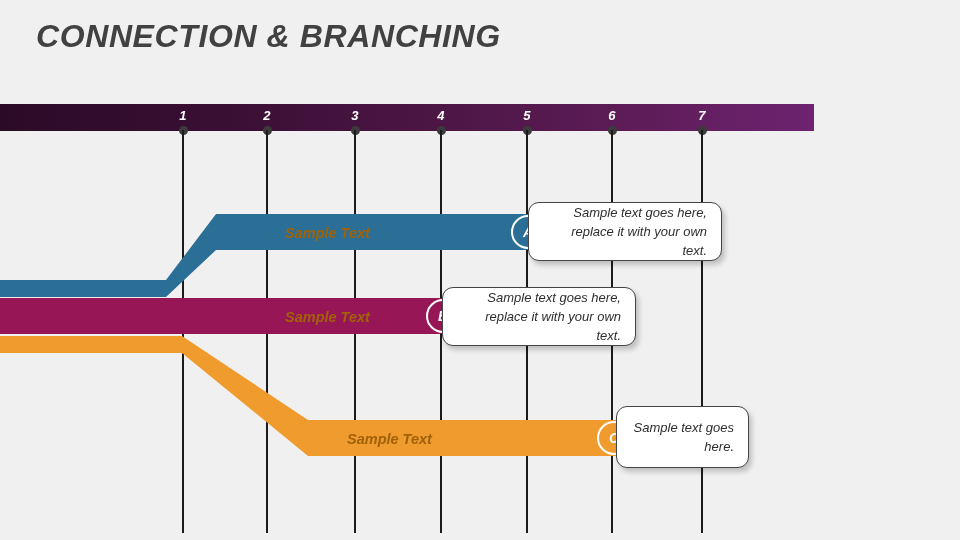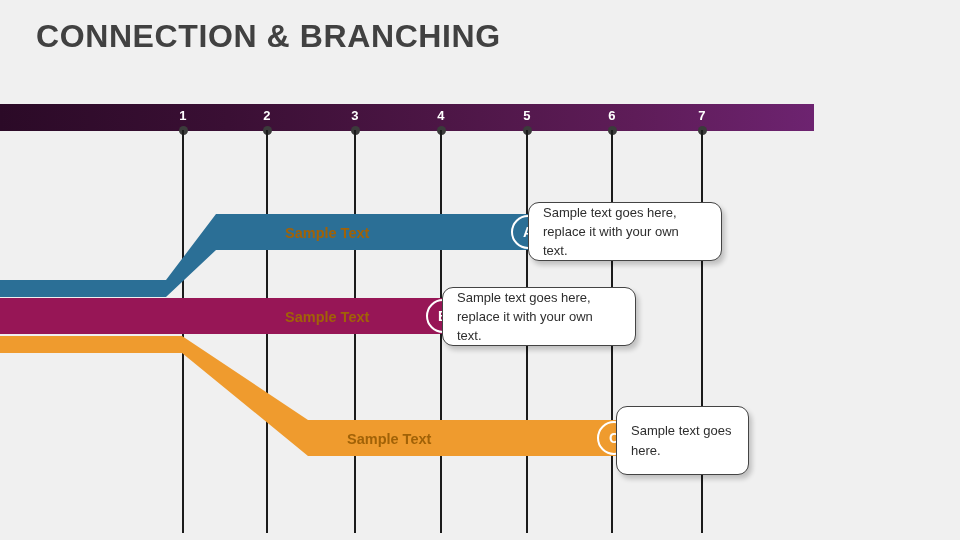--- a/index.html
+++ b/index.html
@@ -110,26 +110,27 @@
     box-sizing: border-box;
     box-shadow: 3px 4px 5px rgba(0,0,0,0.20);
     display: flex;
     align-items: center;
   }
   .callout-text {
     font-size: 13px;
     line-height: 1.48;
     color: #2e2e2e;
     padding: 0 14px;
+    text-align: right;
   }
 </style>
 </head>
 <body>
 
-<div id="slide" style="background: rgb(240, 240, 240);">
+<div id="slide" style="background: rgb(240, 240, 240); font-style: italic;">
 
   <div id="title" style="color: rgb(65, 65, 65);">CONNECTION &amp; BRANCHING</div>
 
   <div id="timeline-bar" style="background: linear-gradient(to right, rgb(43, 10, 39) 0%, rgb(58, 15, 52) 28%, rgb(77, 22, 70) 55%, rgb(94, 28, 88) 78%, rgb(109, 35, 112) 100%);"></div>
 
   <div id="ticks-layer">
       <div class="tick-label" style="left: 183px;">1</div>
       <div class="tick-dot" style="left: 183px; background: rgb(59, 59, 59);"></div>
       <div class="grid-line" style="left: 183px; background: rgb(27, 27, 27);"></div>
       <div class="tick-label" style="left: 267px;">2</div>
@@ -170,17 +171,17 @@
   <div class="marker" id="marker-c" style="left: 597px; top: 421px; background: rgb(239, 155, 46);">C</div>
 
   <div class="callout" id="callout-a" style="left:528px; top:202px; width:194px; height:59px;">
     <div class="callout-text">Sample text goes here, replace it with your own text.</div>
   </div>
 
   <div class="callout" id="callout-b" style="left:442px; top:287px; width:194px; height:59px;">
     <div class="callout-text">Sample text goes here, replace it with your own text.</div>
   </div>
 
-  <div class="callout" id="callout-c" style="left:616px; top:406px; width:133px; height:69px;">
+  <div class="callout" id="callout-c" style="left:616px; top:406px; width:133px; height:62px;">
     <div class="callout-text">Sample text goes here.</div>
   </div>
 
 </div>
 
 </body></html>

